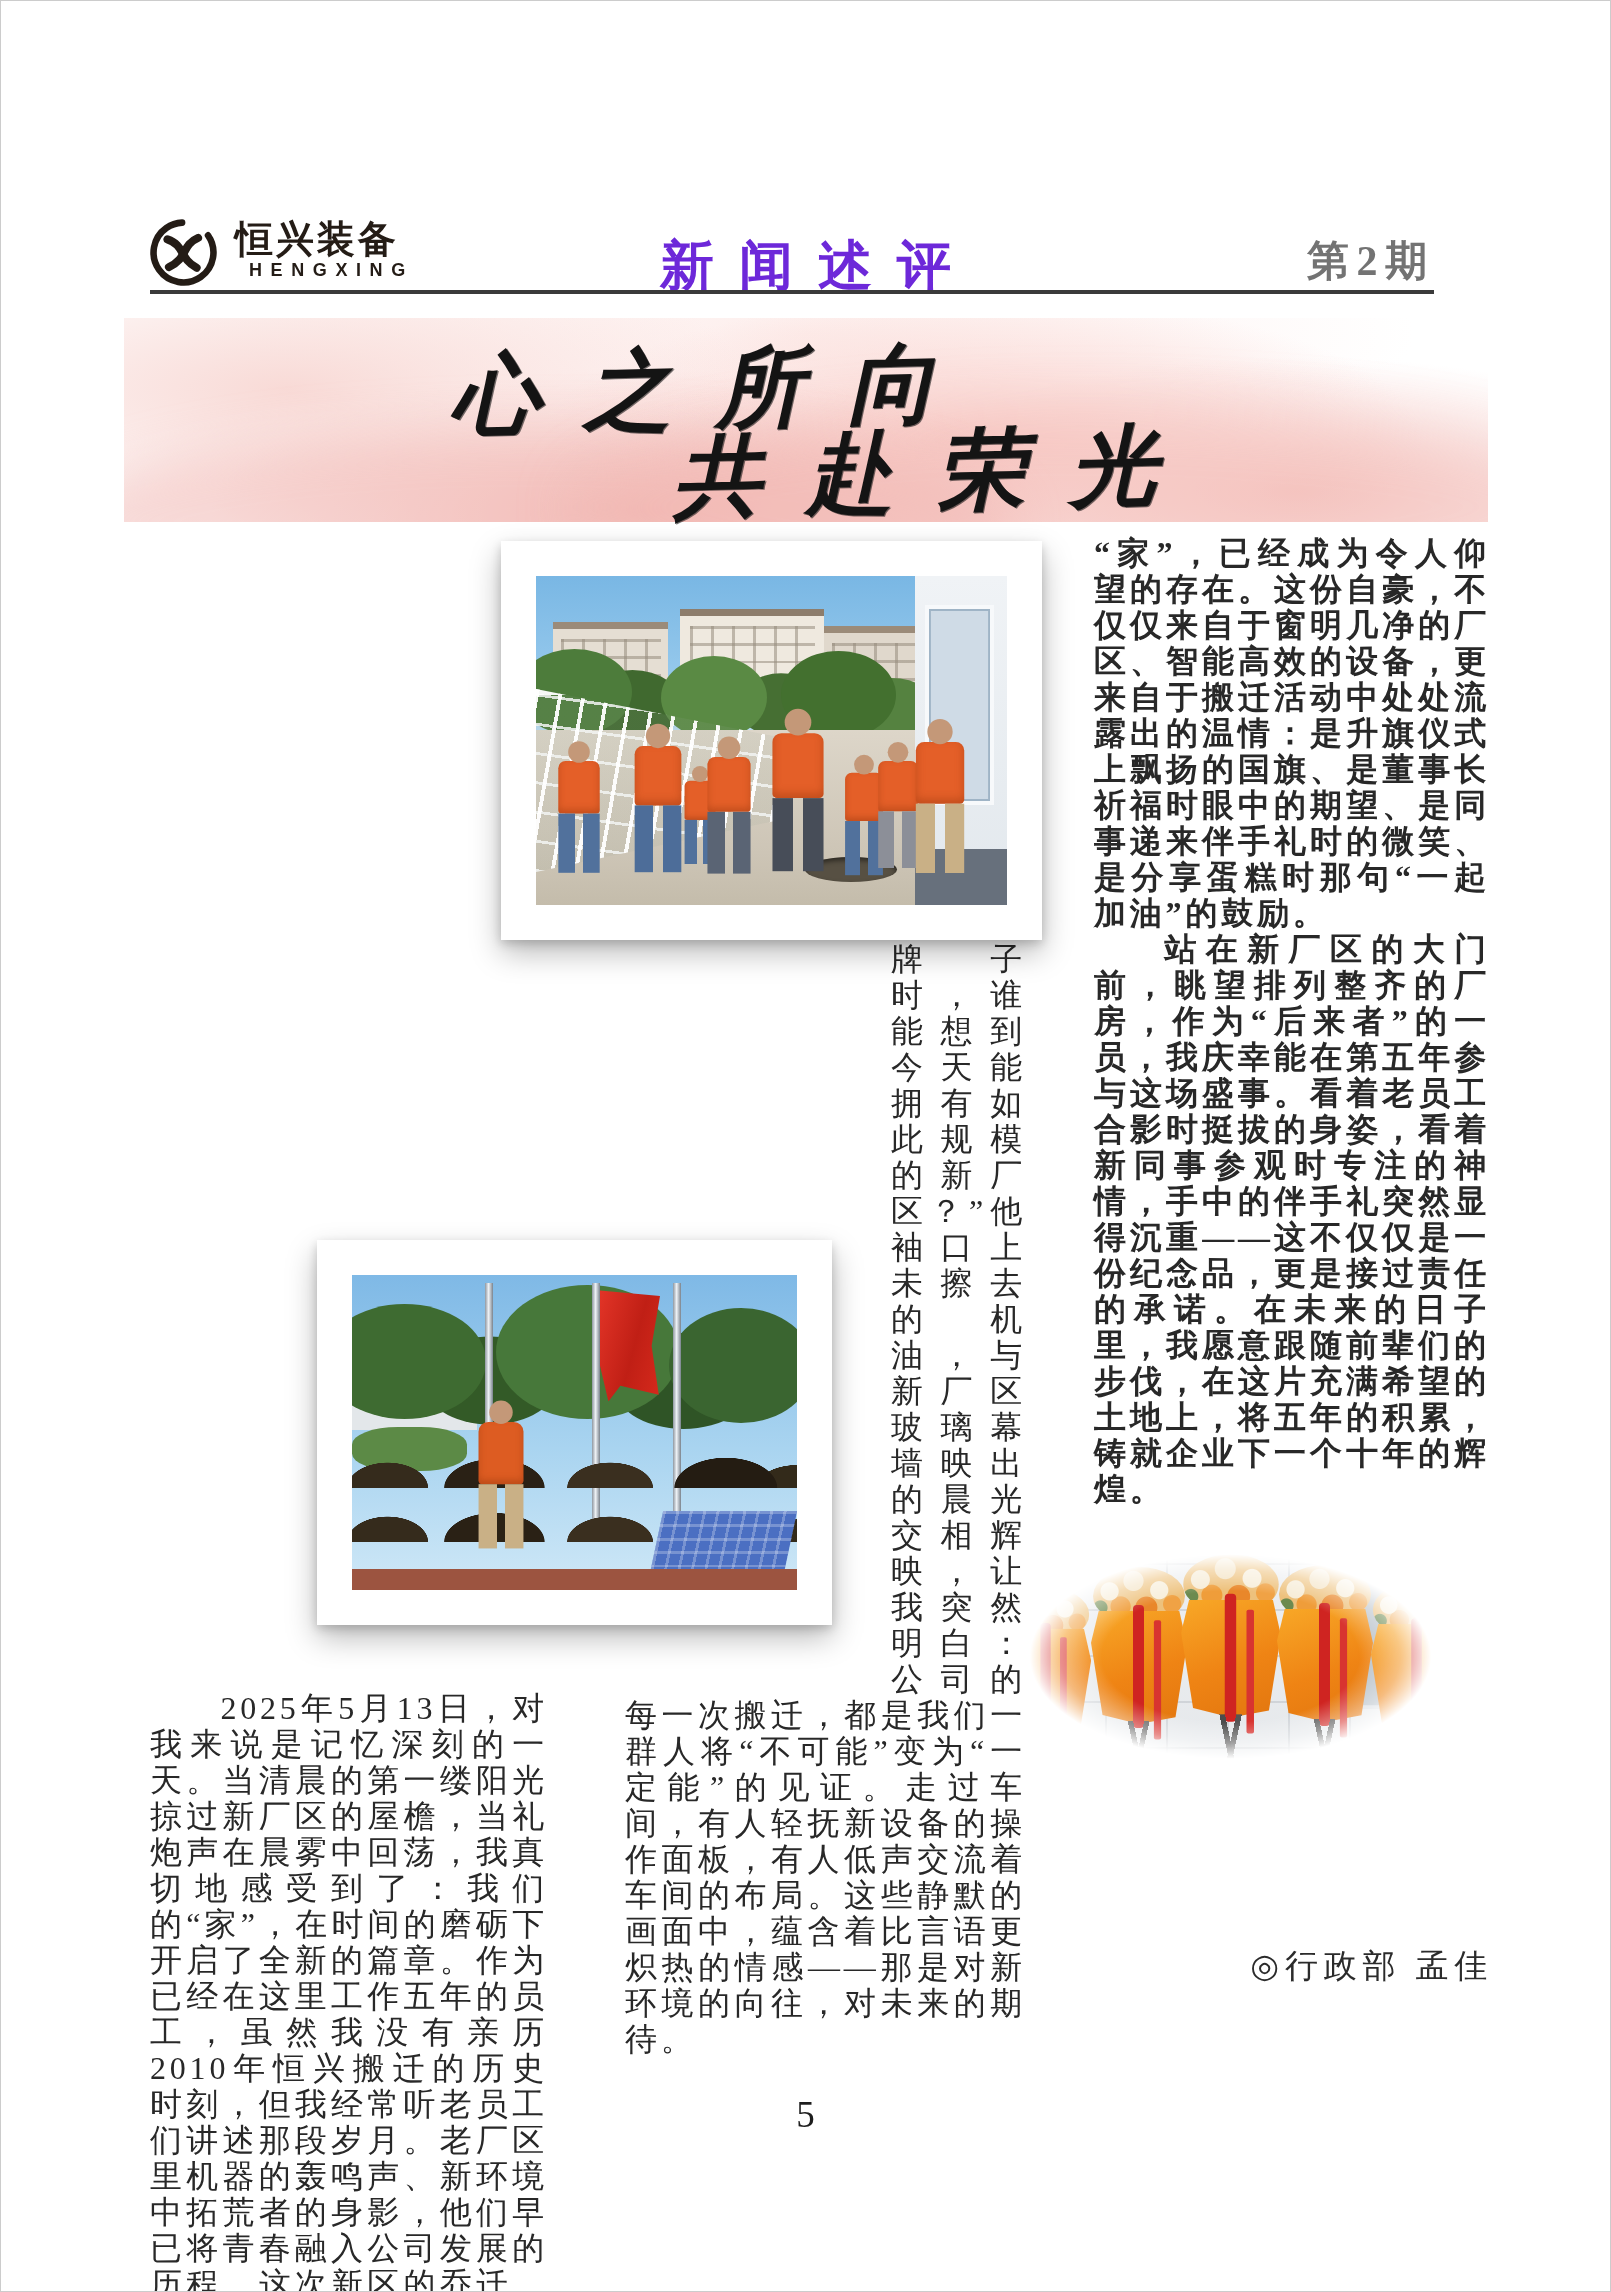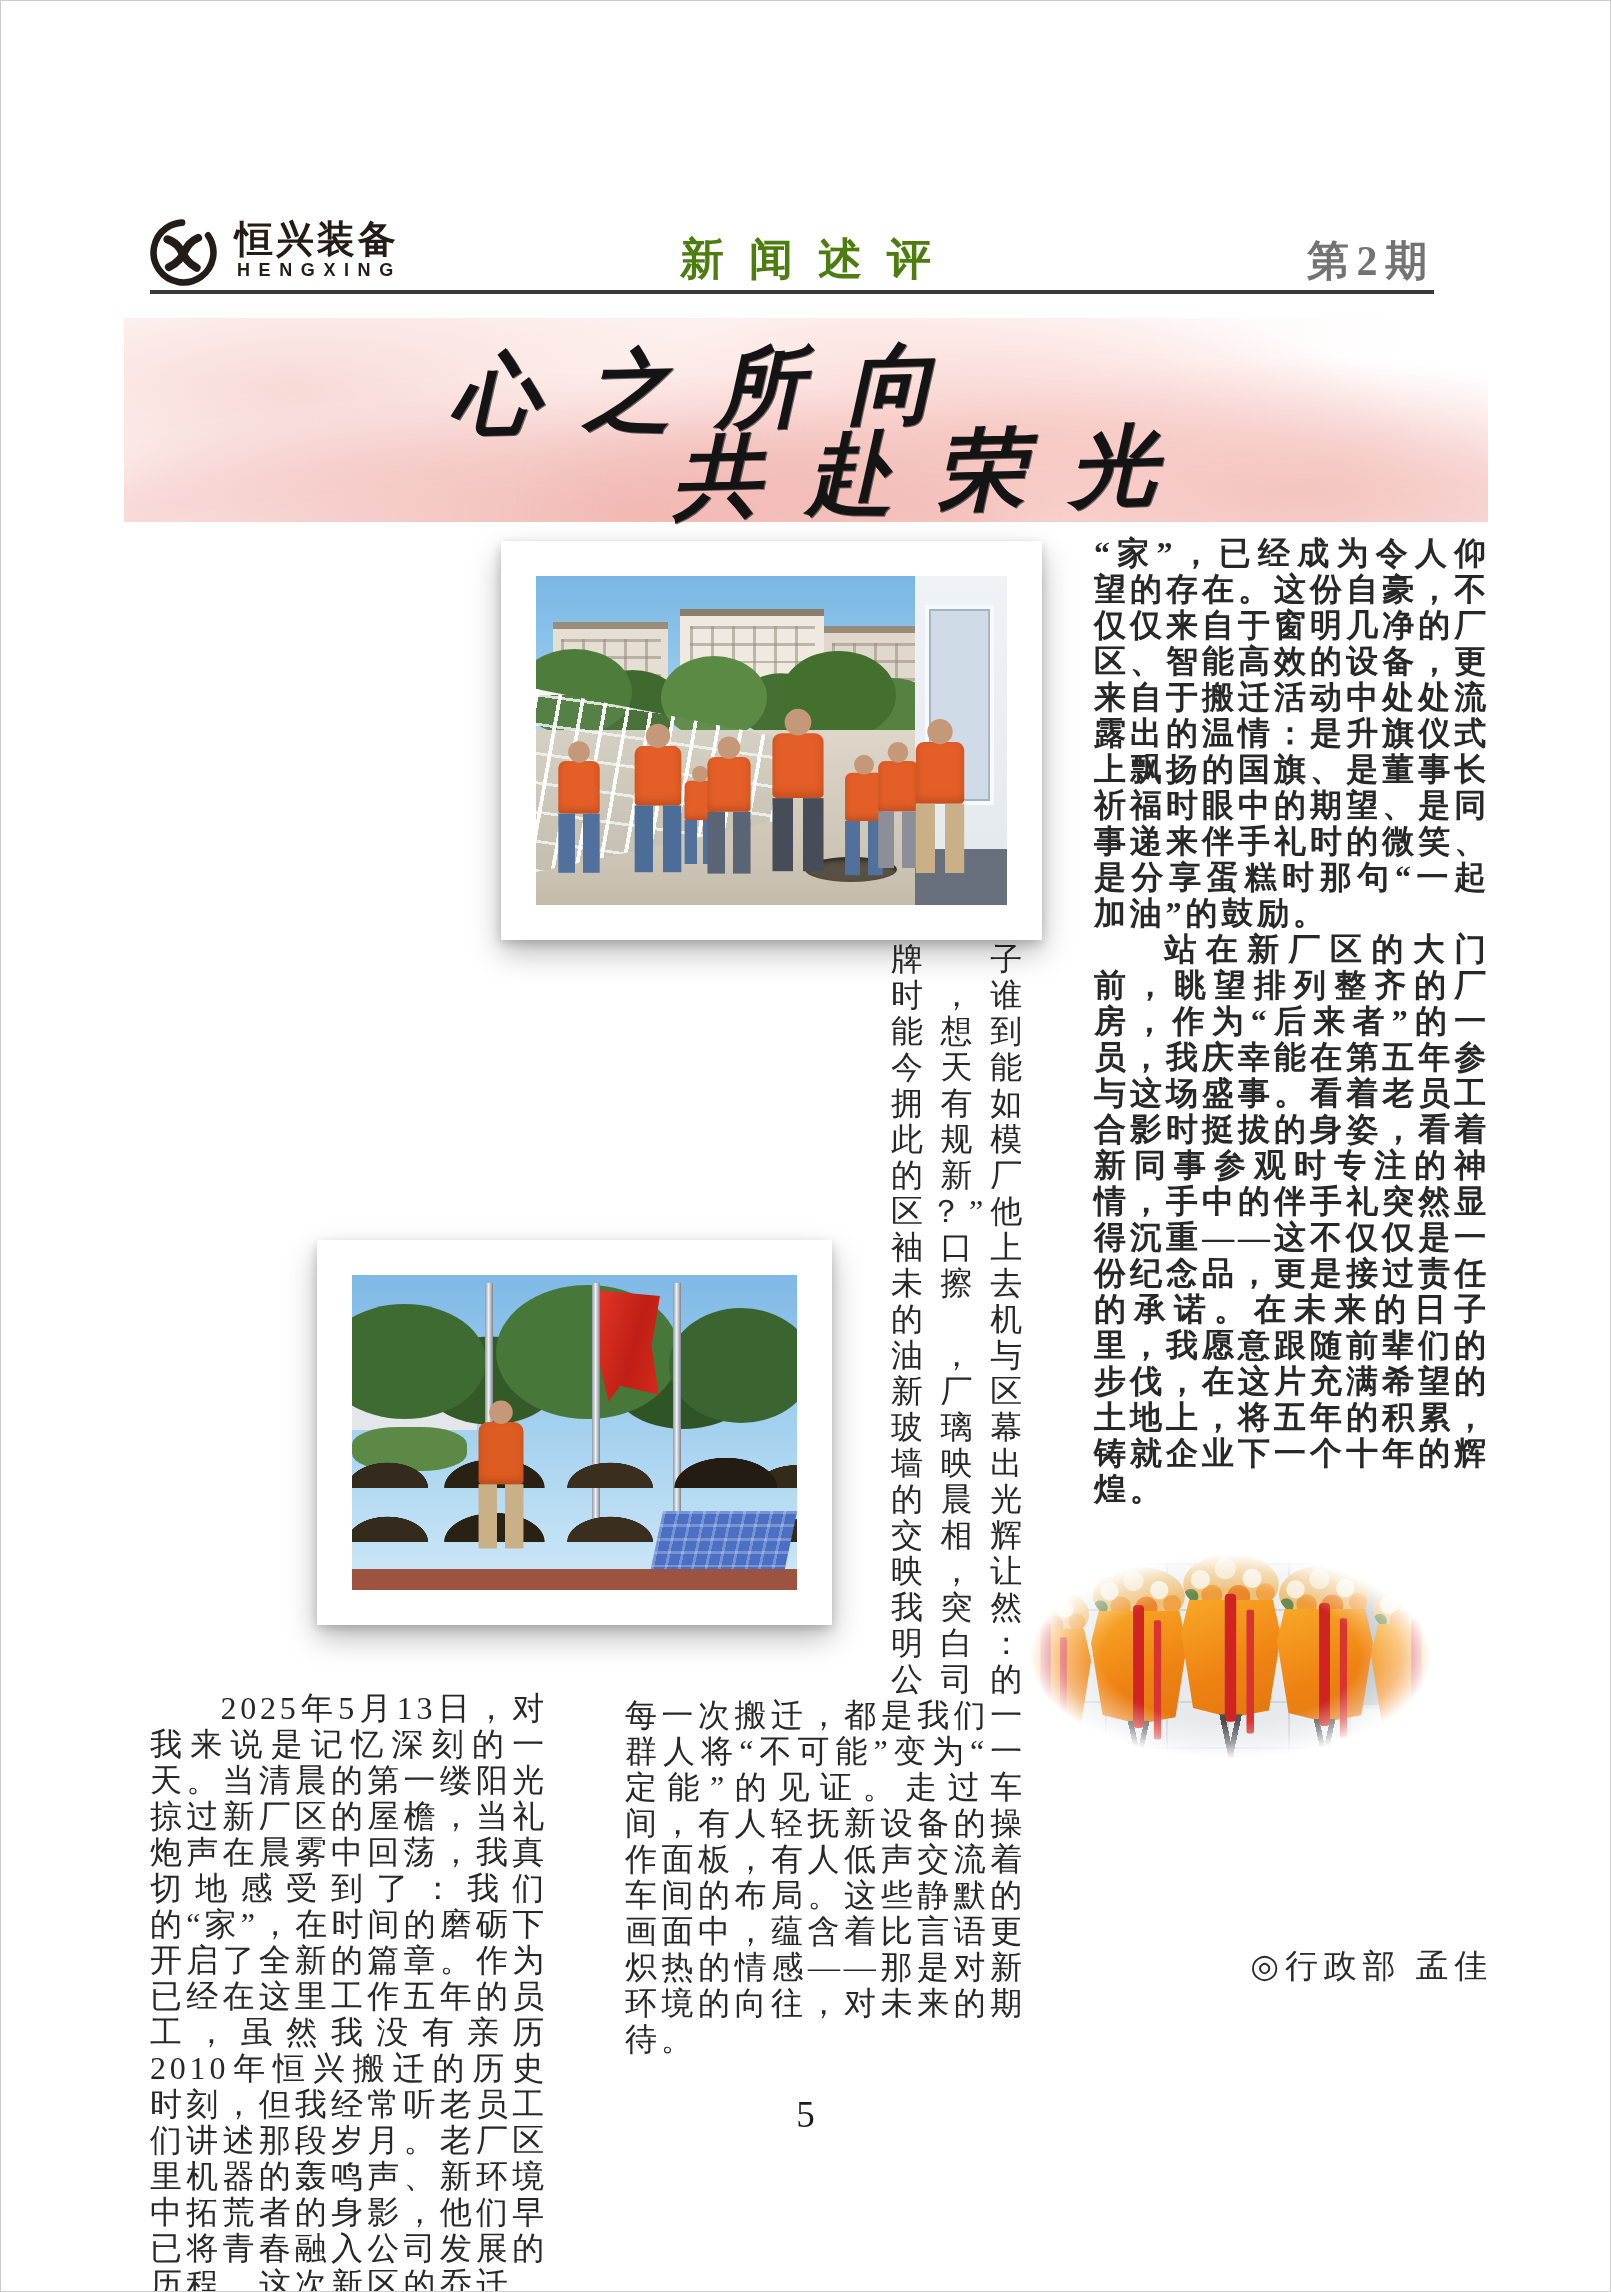--- a/index.html
+++ b/index.html
@@ -4,24 +4,24 @@
 <style>
   html,body{margin:0;padding:0;background:#ffffff;}
   .page{position:relative;width:1609px;height:2290px;background:#fff;border:1px solid #cccccc;
         font-family:"Liberation Serif","DejaVu Serif",serif;color:#262626;overflow:hidden;}
 
   
   .logo{position:absolute;left:146px;top:213px;width:317px;height:81px;text-decoration:underline;}
   .logo svg{position:absolute;left:0;top:1.9px;}
   .logo-cn{position:absolute;left:88px;top:0;font-size:38px;font-weight:bold;color:#241c16;
            font-family:"Liberation Sans","DejaVu Sans",sans-serif;letter-spacing:2.9px;}
-  .logo-en{position:absolute;left:90px;top:46px;font-size:18px;font-weight:bold;color:#241c16;
+  .logo-en{position:absolute;left:102px;top:46px;font-size:18px;font-weight:bold;color:#241c16;
            font-family:"Liberation Sans","DejaVu Sans",sans-serif;letter-spacing:8.6px;}
-  .head-title{position:absolute;left:0;right:0;top:229px;text-align:center;font-size:44px;
-              font-weight:bold;color:#4d7c0f;letter-spacing:25px;text-indent:25px;}
+  .head-title{position:absolute;left:0;right:0;top:229px;text-align:center;font-size:54px;
+              font-weight:bold;color:#6d28d9;letter-spacing:25px;text-indent:25px;}
   .head-issue{position:absolute;right:175px;top:232px;font-size:42px;font-weight:bold;
               color:#737373;letter-spacing:7.7px;}
   .head-rule{position:absolute;left:149px;top:289px;width:1284px;height:3.8px;background:#3a3a3a;}
 
   
   .banner{position:absolute;left:123px;top:317px;width:1364px;height:204px;overflow:hidden;
     background:
       radial-gradient(55% 120% at 12% 35%, rgba(248,216,212,.95), rgba(248,216,212,0) 62%),
       radial-gradient(48% 105% at 38% 95%, rgba(243,188,183,.9), rgba(243,188,183,0) 66%),
       radial-gradient(52% 115% at 63% 60%, rgba(249,206,201,.95), rgba(249,206,201,0) 62%),

